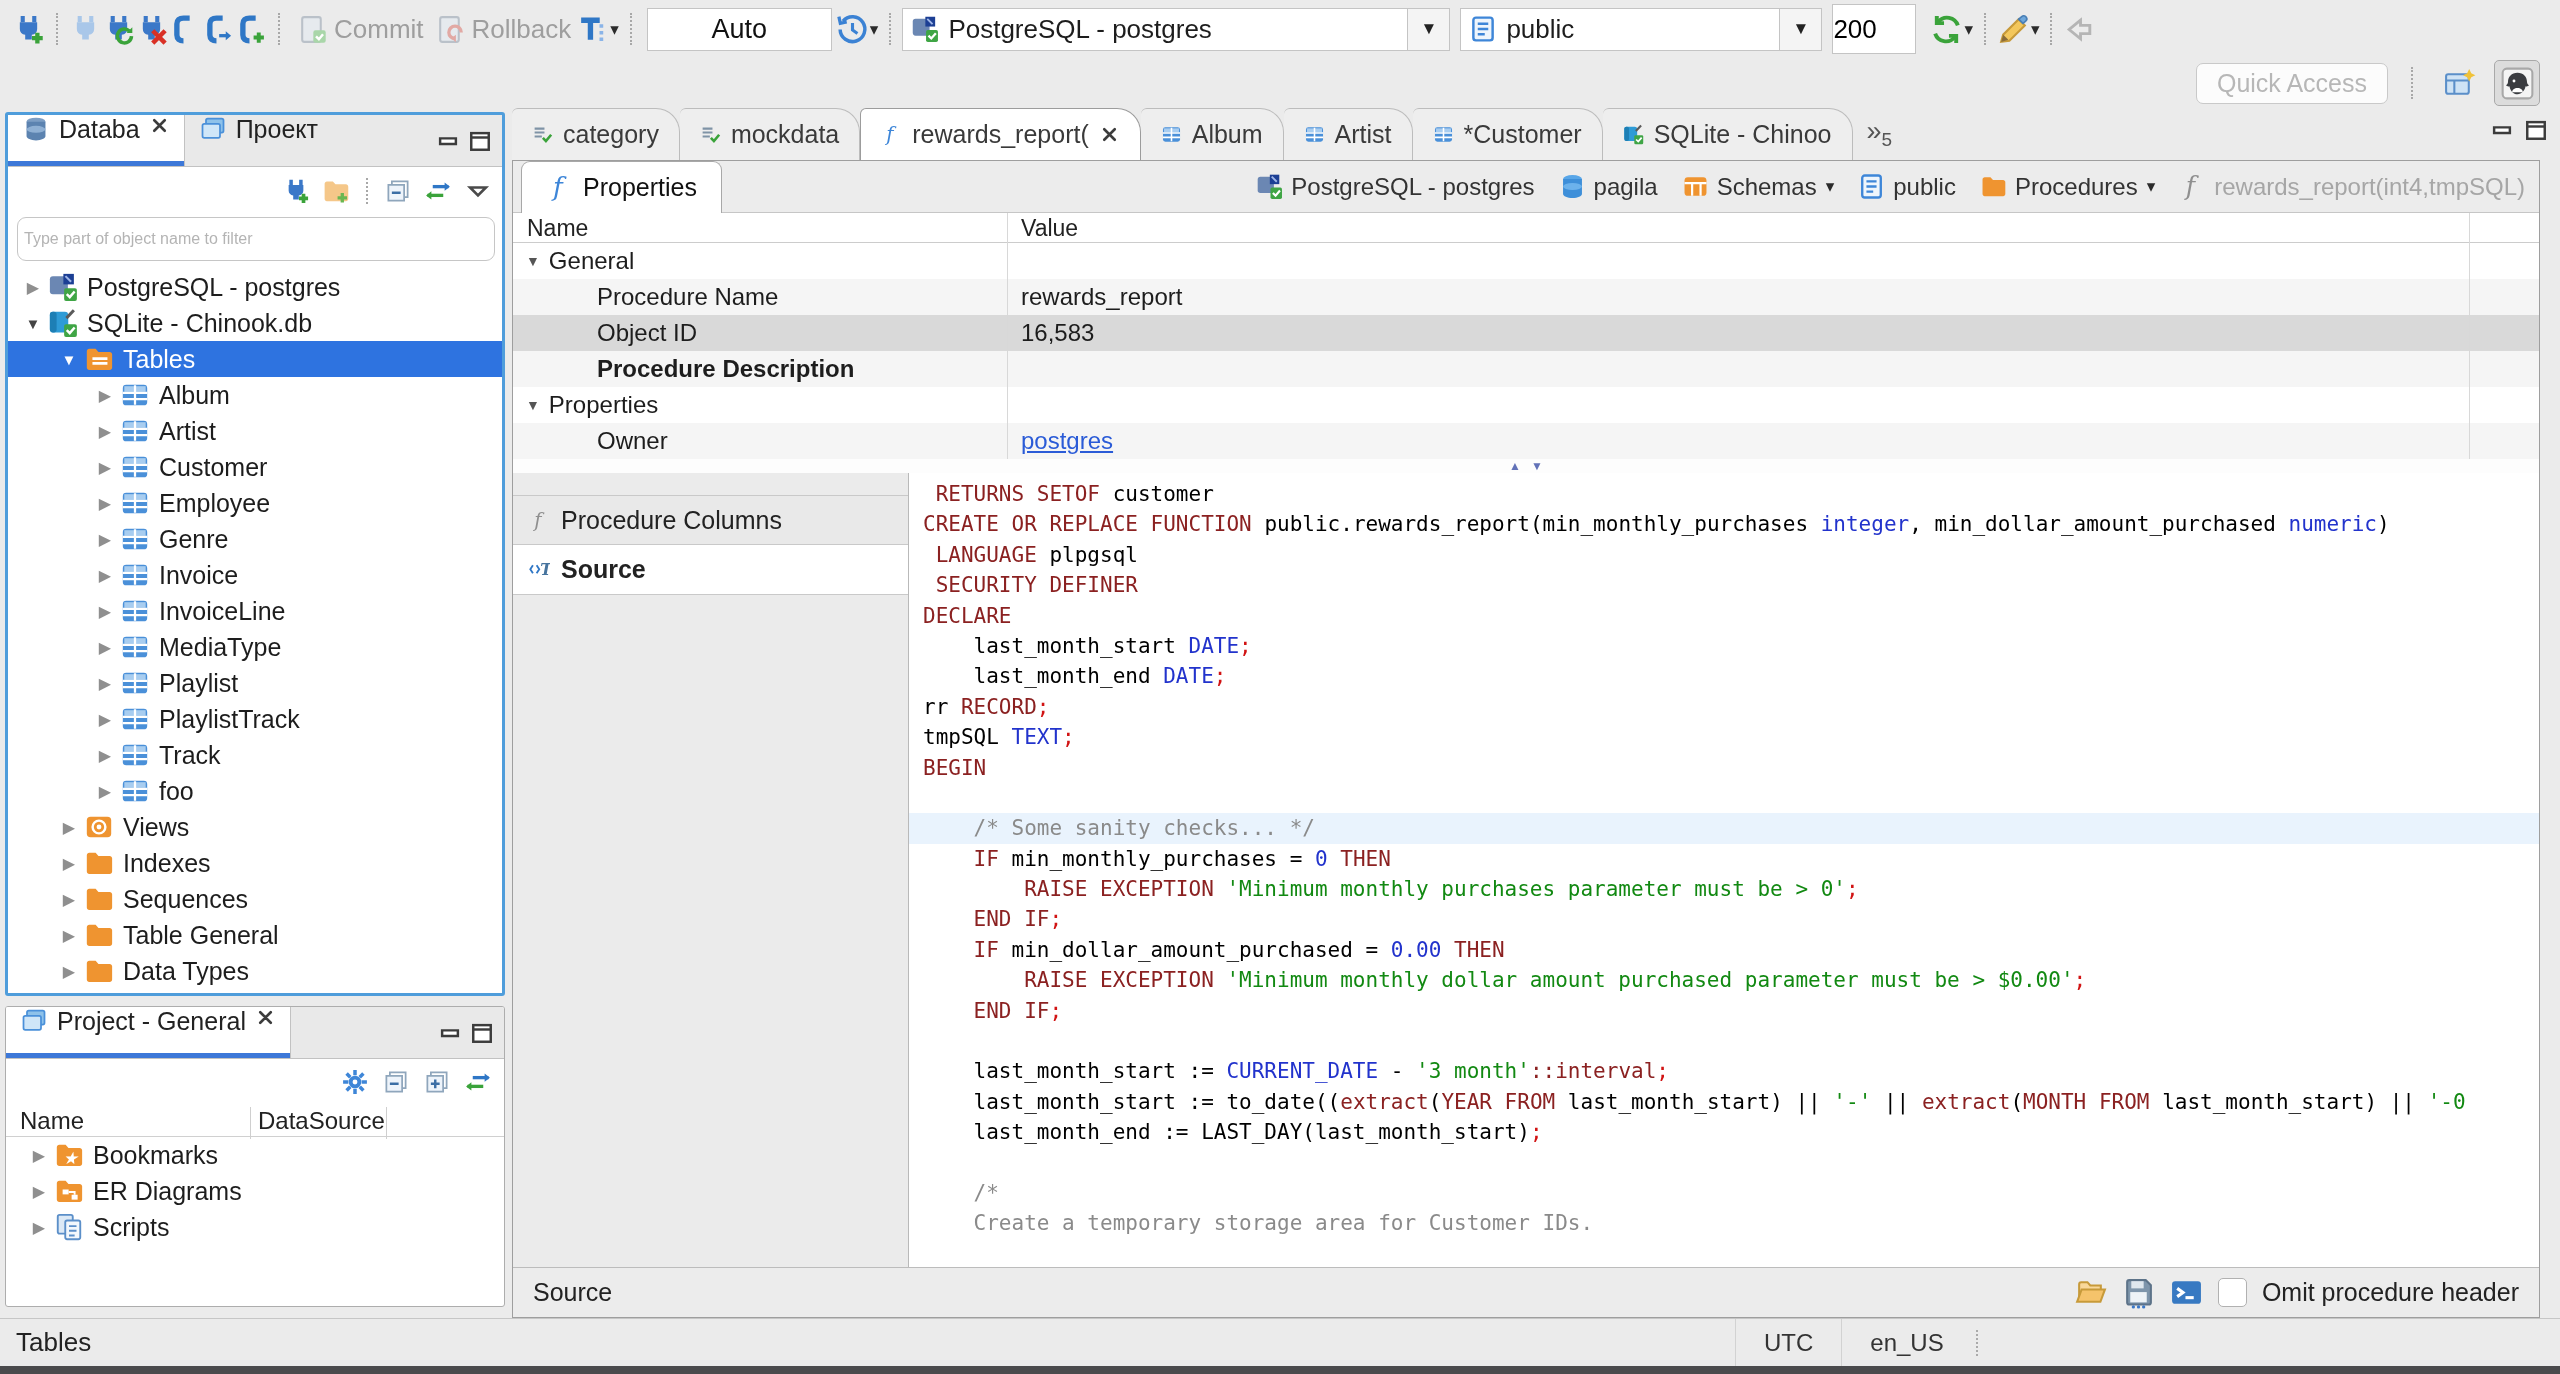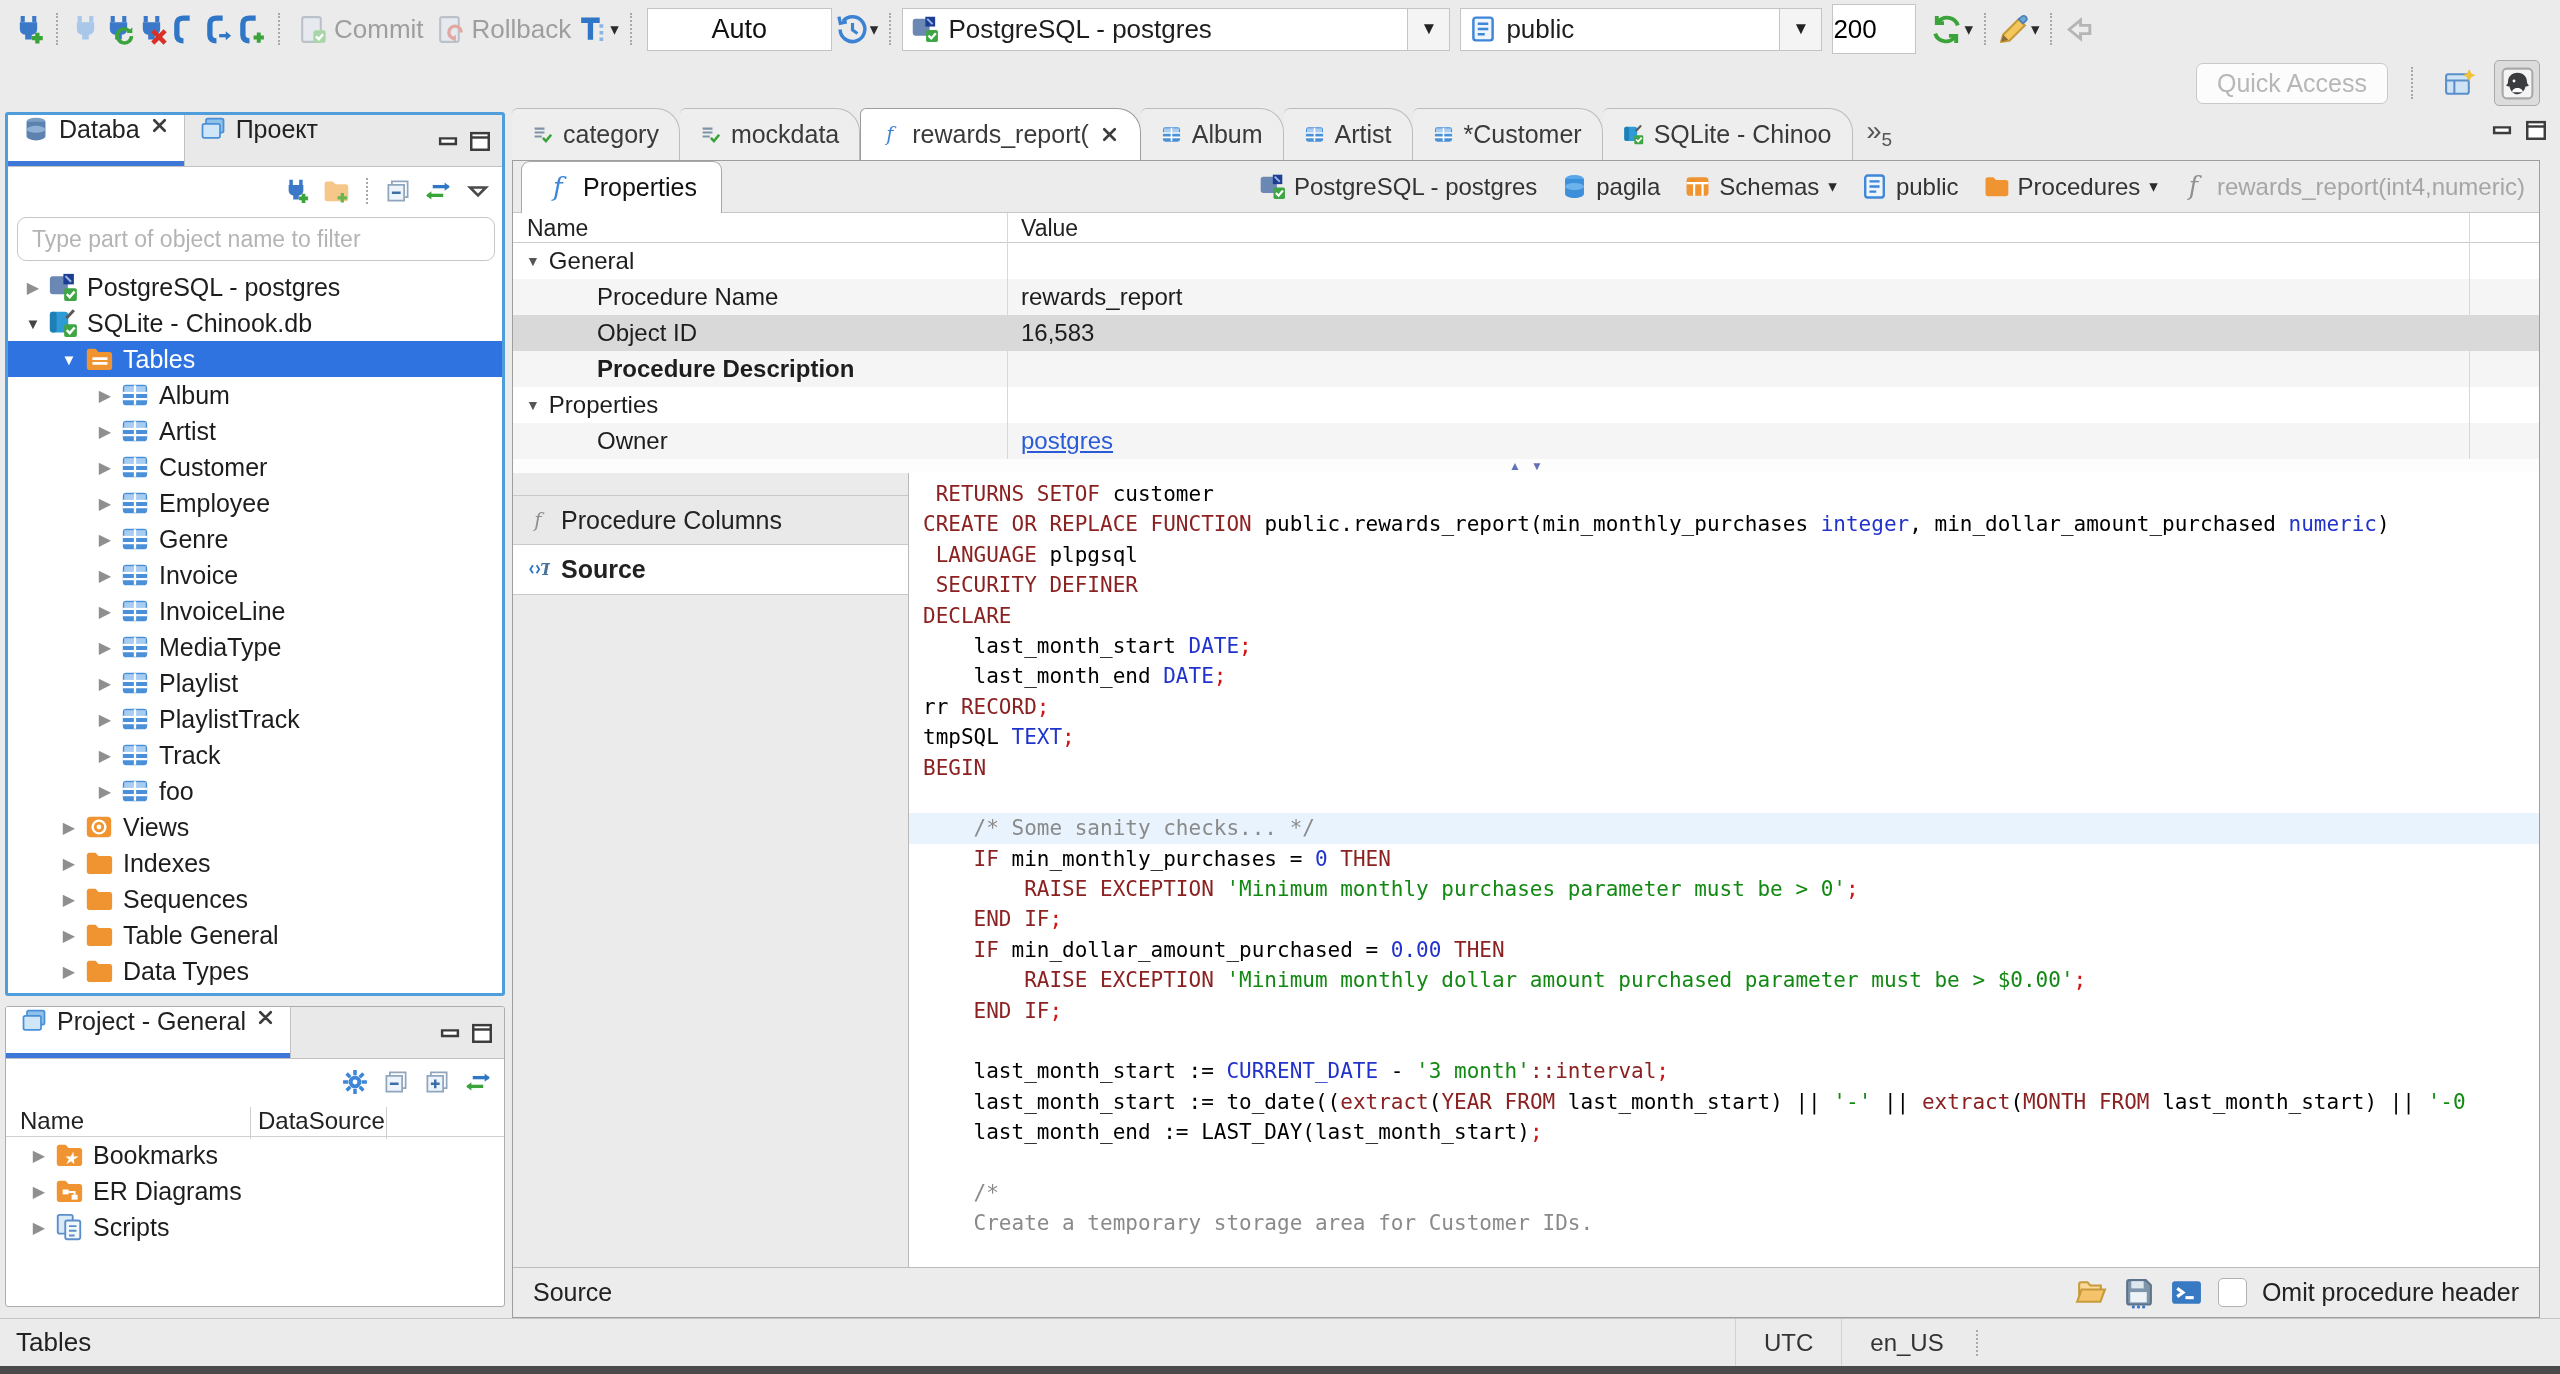--- a/index.html
+++ b/index.html
@@ -29,21 +29,21 @@
 .persp.active{background:#dcdcdc;border:1px solid #a9a9a9}
 
 #navpanel{position:absolute;left:5px;top:112px;width:500px;height:884px;background:#fff;border:3px solid var(--focus-border);border-radius:3px;overflow:hidden}
 #projpanel{position:absolute;left:5px;top:1006px;width:500px;height:301px;background:#fff;border:1px solid #adadad;border-radius:3px;overflow:hidden}
 .vtabs{display:flex;align-items:stretch;height:52px;background:#e9e9e9;border-bottom:1px solid #c2c2c2}
 .vtab{display:flex;gap:9px;padding:0 14px;font-size:25px;color:#222;position:relative}
 .vtab.active{background:#fff;border-right:1px solid #c2c2c2}
 .vtab.active::after{content:"";position:absolute;left:0;right:0;bottom:0;height:5px;background:#3d78d8}
 .winbtns{margin-left:auto;display:flex;align-items:center;gap:4px;padding-right:8px}
 .ntoolbar{height:48px;display:flex;align-items:center;justify-content:flex-end;gap:12px;padding-right:10px;background:#fff}
-.filter{display:block;width:478px;margin:2px 9px 8px;height:44px;border:1px solid #c6c6c6;border-radius:9px;padding-left:14px;font-size:23px;font-family:"Liberation Sans",sans-serif;color:#1d4ed8;background:#fff}
+.filter{display:block;width:478px;margin:2px 9px 8px;height:44px;border:1px solid #c6c6c6;border-radius:9px;padding-left:6px;font-size:16px;font-family:"Liberation Sans",sans-serif;color:#1d4ed8;background:#fff}
 .filter::placeholder{color:#b4b4b4}
 .trow{height:36px;display:flex;align-items:center;font-size:25px;white-space:nowrap}
 .trow .arr{width:30px;text-align:center;font-size:16px;color:#8f8f8f;flex:none}
 .trow .arr.exp{color:#444;font-size:15px}
 .trow .ic{width:30px;height:30px;margin-right:9px}
 .trow.sel{background:var(--selection);color:#fff}
 .trow.sel .arr{color:#fff}
 .ptoolbar{height:46px;display:flex;align-items:center;justify-content:flex-end;gap:13px;padding-right:12px;background:#fff}
 .phead{height:32px;position:relative;border-bottom:1px solid #d0d0d0;font-size:24px;color:#222}
 .phead span{position:absolute;top:2px}
@@ -817,21 +817,21 @@
           </i>
           <span>Procedures</span>
           <span class="caret">▾</span>
         </div>
         <div class="bcitem dim">
           <i class="ic">
             <svg viewBox="0 0 16 16" xmlns="http://www.w3.org/2000/svg">
               <text x="4" y="13" font-family="DejaVu Serif" font-style="italic" font-size="15" fill="#8f8f8f">f</text>
             </svg>
           </i>
-          <span>rewards_report(int4,numeric)</span>
+          <span>rewards_report(int4,tmpSQL)</span>
         </div>
       </div>
   </div>
   <div id="gridhead">
     <span class="gh1">Name</span>
     <span class="gh2">Value</span>
   </div>
   <div id="props-rows">
       <div class="prow">
         <div class="c1">

